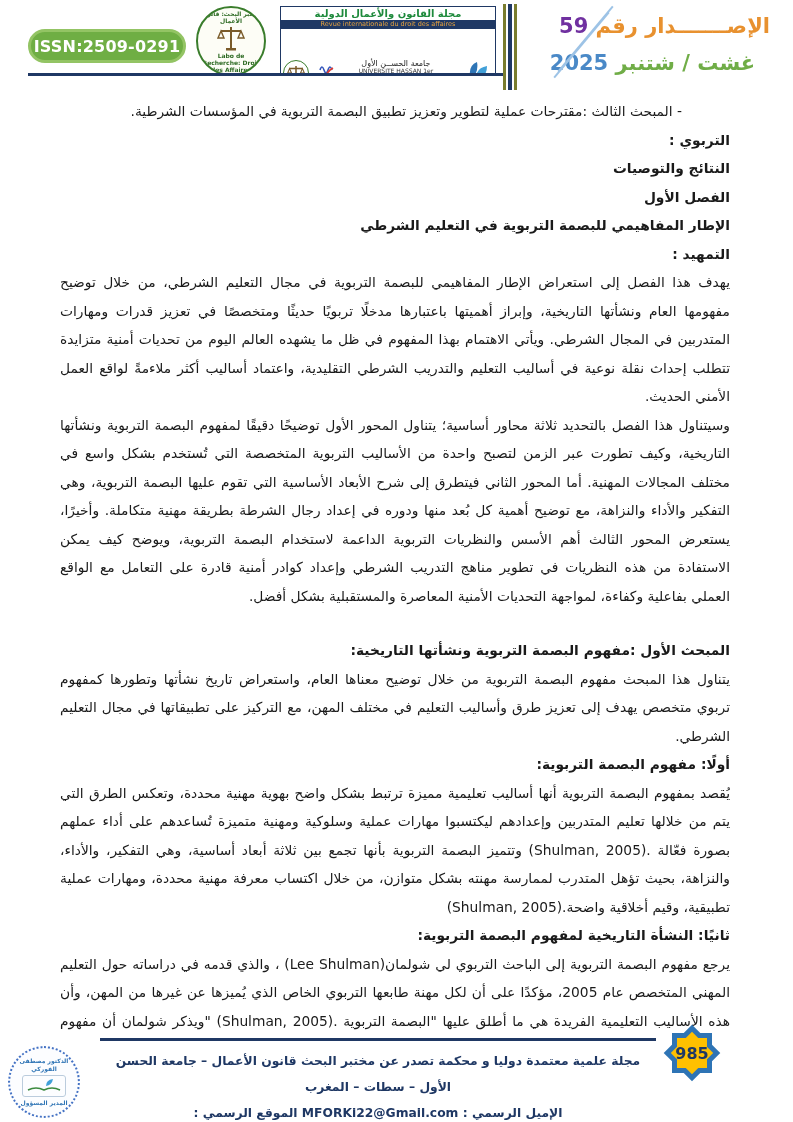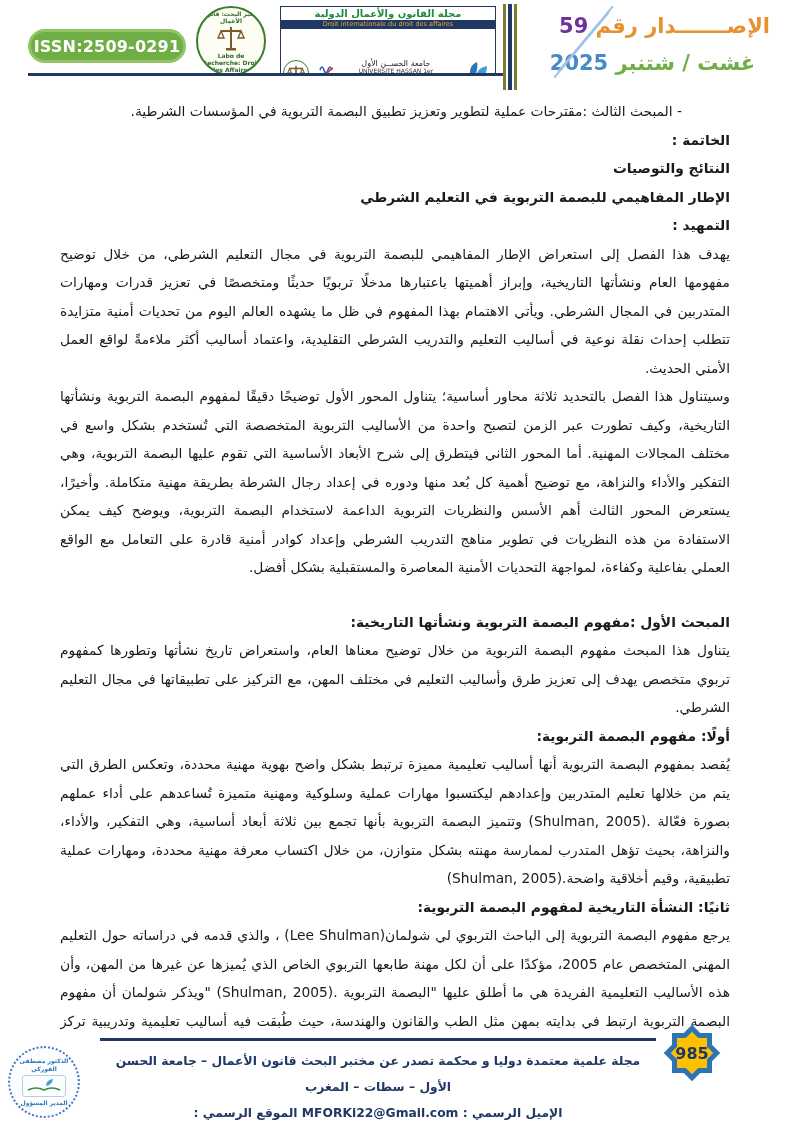--- a/index.html
+++ b/index.html
@@ -106,21 +106,21 @@
         <line x1="4" y1="7" x2="24" y2="7" stroke="#7a5b2a" stroke-width="2"></line>
         <path d="M4 7 L1 14 H7 Z" fill="none" stroke="#7a5b2a" stroke-width="1.4"></path>
         <path d="M24 7 L21 14 H27 Z" fill="none" stroke="#7a5b2a" stroke-width="1.4"></path>
         <rect x="9" y="24" width="10" height="2.5" fill="#7a5b2a"></rect>
       </svg>
       <div class="arc">Labo de Recherche: Droit des Affaires</div>
     </div>
 
     <div class="journal-box">
       <div class="jb-title">مجلة القانون والأعمال الدولية</div>
-      <div class="jb-strip">Droit internationale du droit des affaires</div>
+      <div class="jb-strip">Revue internationale du droit des affaires</div>
       <div class="jb-mid">
         <div class="jb-seal">
           <svg width="18" height="18" viewBox="0 0 28 28">
             <line x1="14" y1="3" x2="14" y2="24" stroke="#7a5b2a" stroke-width="2.4"></line>
             <line x1="4" y1="7" x2="24" y2="7" stroke="#7a5b2a" stroke-width="2.4"></line>
             <path d="M4 7 L1 14 H7 Z" fill="none" stroke="#7a5b2a" stroke-width="1.6"></path>
             <path d="M24 7 L21 14 H27 Z" fill="none" stroke="#7a5b2a" stroke-width="1.6"></path>
           </svg>
         </div>
         <svg width="34" height="32" viewBox="0 0 34 32">
@@ -159,22 +159,23 @@
       </div>
       <div class="issue-line2">
         <span class="lbl">غشت / شتنبر</span>
         <span class="num">2025</span>
       </div>
     </div>
   </div>
 
   <div class="content">
       <div class="blk blk-list">-    المبحث الثالث :مقترحات عملية لتطوير وتعزيز تطبيق البصمة التربوية في المؤسسات الشرطية.</div>
-      <div class="blk blk-h">الخاتمة :</div>
+      <div class="blk blk-h">التربوي :</div>
       <div class="blk blk-h">النتائج والتوصيات</div>
+      <div class="blk blk-h">الفصل الأول</div>
       <div class="blk blk-h">الإطار المفاهيمي للبصمة التربوية في التعليم الشرطي</div>
       <div class="blk blk-h">التمهيد :</div>
       <div class="blk blk-p">يهدف هذا الفصل إلى استعراض الإطار المفاهيمي للبصمة التربوية في مجال التعليم الشرطي، من خلال توضيح مفهومها العام ونشأتها التاريخية، وإبراز أهميتها باعتبارها مدخلًا تربويًا حديثًا ومتخصصًا في تعزيز قدرات ومهارات المتدربين في المجال الشرطي. ويأتي الاهتمام بهذا المفهوم في ظل ما يشهده العالم اليوم من تحديات أمنية متزايدة تتطلب إحداث نقلة نوعية في أساليب التعليم والتدريب الشرطي التقليدية، واعتماد أساليب أكثر ملاءمةً لواقع العمل الأمني الحديث.</div>
       <div class="blk blk-p">وسيتناول هذا الفصل بالتحديد ثلاثة محاور أساسية؛ يتناول المحور الأول توضيحًا دقيقًا لمفهوم البصمة التربوية ونشأتها التاريخية، وكيف تطورت عبر الزمن لتصبح واحدة من الأساليب التربوية المتخصصة التي تُستخدم بشكل واسع في مختلف المجالات المهنية. أما المحور الثاني فيتطرق إلى شرح الأبعاد الأساسية التي تقوم عليها البصمة التربوية، وهي التفكير والأداء والنزاهة، مع توضيح أهمية كل بُعد منها ودوره في إعداد رجال الشرطة بطريقة مهنية متكاملة. وأخيرًا، يستعرض المحور الثالث أهم الأسس والنظريات التربوية الداعمة لاستخدام البصمة التربوية، ويوضح كيف يمكن الاستفادة من هذه النظريات في تطوير مناهج التدريب الشرطي وإعداد كوادر أمنية قادرة على التعامل مع الواقع العملي بفاعلية وكفاءة، لمواجهة التحديات الأمنية المعاصرة والمستقبلية بشكل أفضل.</div>
       <div class="blk blk-h gap">المبحث الأول :مفهوم البصمة التربوية ونشأتها التاريخية:</div>
       <div class="blk blk-p">يتناول هذا المبحث مفهوم البصمة التربوية من خلال توضيح معناها العام، واستعراض تاريخ نشأتها وتطورها كمفهوم تربوي متخصص يهدف إلى تعزيز طرق وأساليب التعليم في مختلف المهن، مع التركيز على تطبيقاتها في مجال التعليم الشرطي.</div>
       <div class="blk blk-h">أولًا: مفهوم البصمة التربوية:</div>
       <div class="blk blk-p">يُقصد بمفهوم البصمة التربوية أنها أساليب تعليمية مميزة ترتبط بشكل واضح بهوية مهنية محددة، وتعكس الطرق التي يتم من خلالها تعليم المتدربين وإعدادهم ليكتسبوا مهارات عملية وسلوكية ومهنية متميزة تُساعدهم على أداء عملهم بصورة فعّالة .(Shulman, 2005) وتتميز البصمة التربوية بأنها تجمع بين ثلاثة أبعاد أساسية، وهي التفكير، والأداء، والنزاهة، بحيث تؤهل المتدرب لممارسة مهنته بشكل متوازن، من خلال اكتساب معرفة مهنية محددة، ومهارات عملية تطبيقية، وقيم أخلاقية واضحة.(Shulman, 2005)</div>
       <div class="blk blk-h">ثانيًا: النشأة التاريخية لمفهوم البصمة التربوية:</div>
       <div class="blk blk-p">يرجع مفهوم البصمة التربوية إلى الباحث التربوي لي شولمان(Lee Shulman) ، والذي قدمه في دراساته حول التعليم المهني المتخصص عام 2005، مؤكدًا على أن لكل مهنة طابعها التربوي الخاص الذي يُميزها عن غيرها من المهن، وأن هذه الأساليب التعليمية الفريدة هي ما أطلق عليها "البصمة التربوية .(Shulman, 2005) "ويذكر شولمان أن مفهوم البصمة التربوية ارتبط في بدايته بمهن مثل الطب والقانون والهندسة، حيث طُبقت فيه أساليب تعليمية وتدريبية تركز على الممارسة العملية المباشرة بدلًا من الاعتماد على النظريات وحدها .(Shulman, 2005) وقد توسّع هذا المفهوم لاحقًا ليشمل مجالات مهنية عديدة، ومنها المجال الشرطي، حيث تم استخدامه في تدريب وتأهيل رجال الشرطة من خلال التركيز على إعدادهم لمواجهة الواقع العملي وتعقيداته بشكل فعال.(Shipton, 2019)</div>

